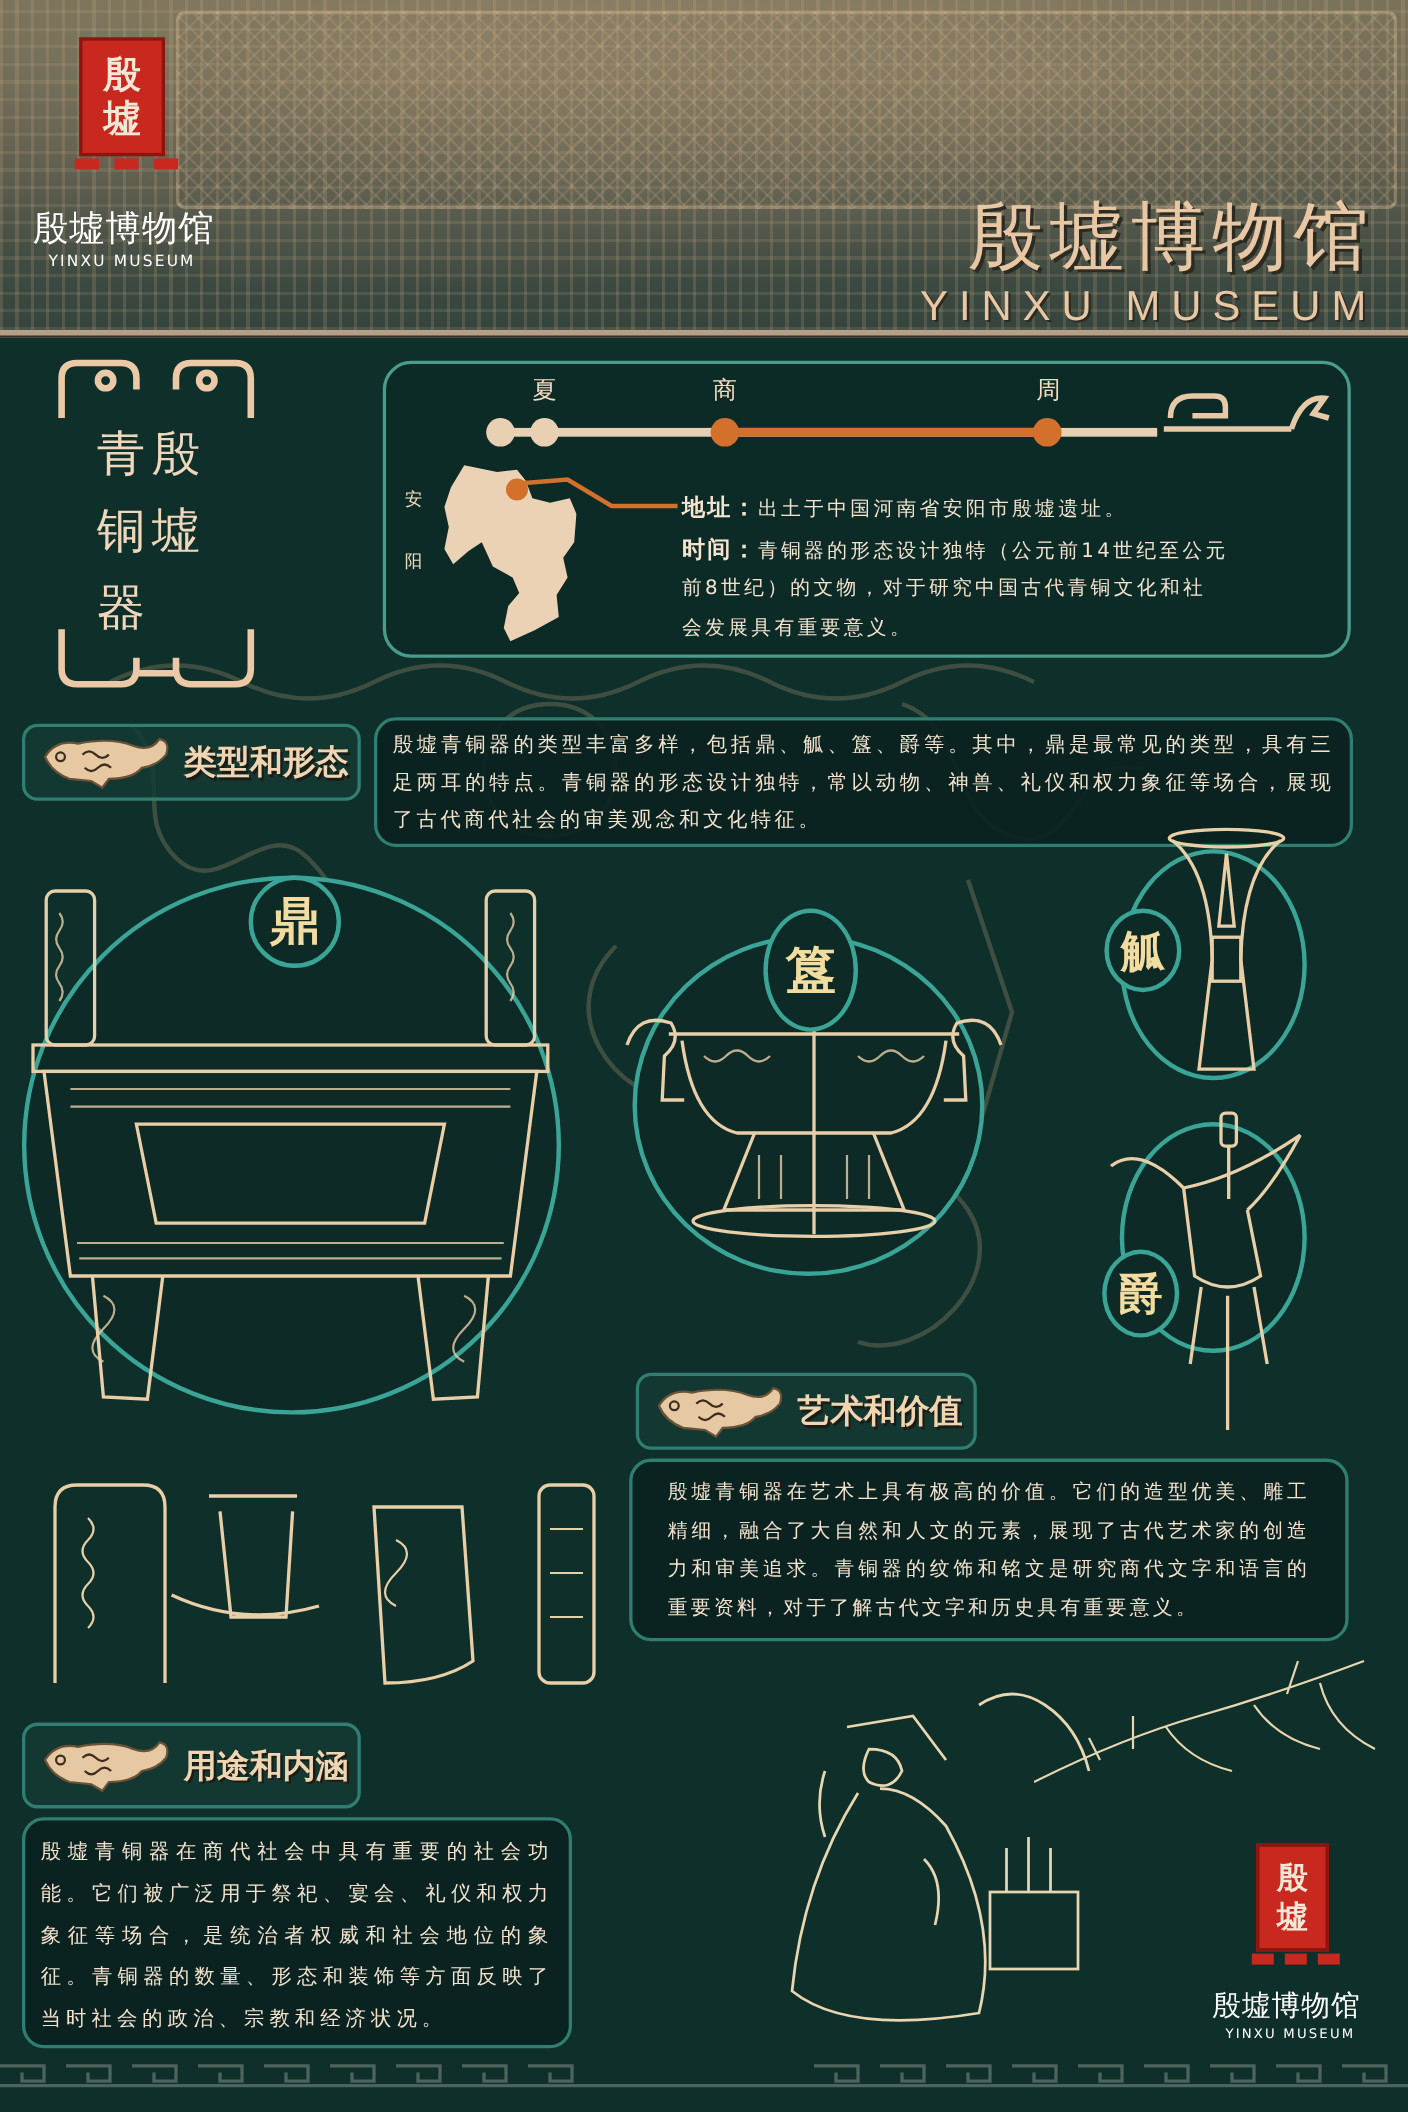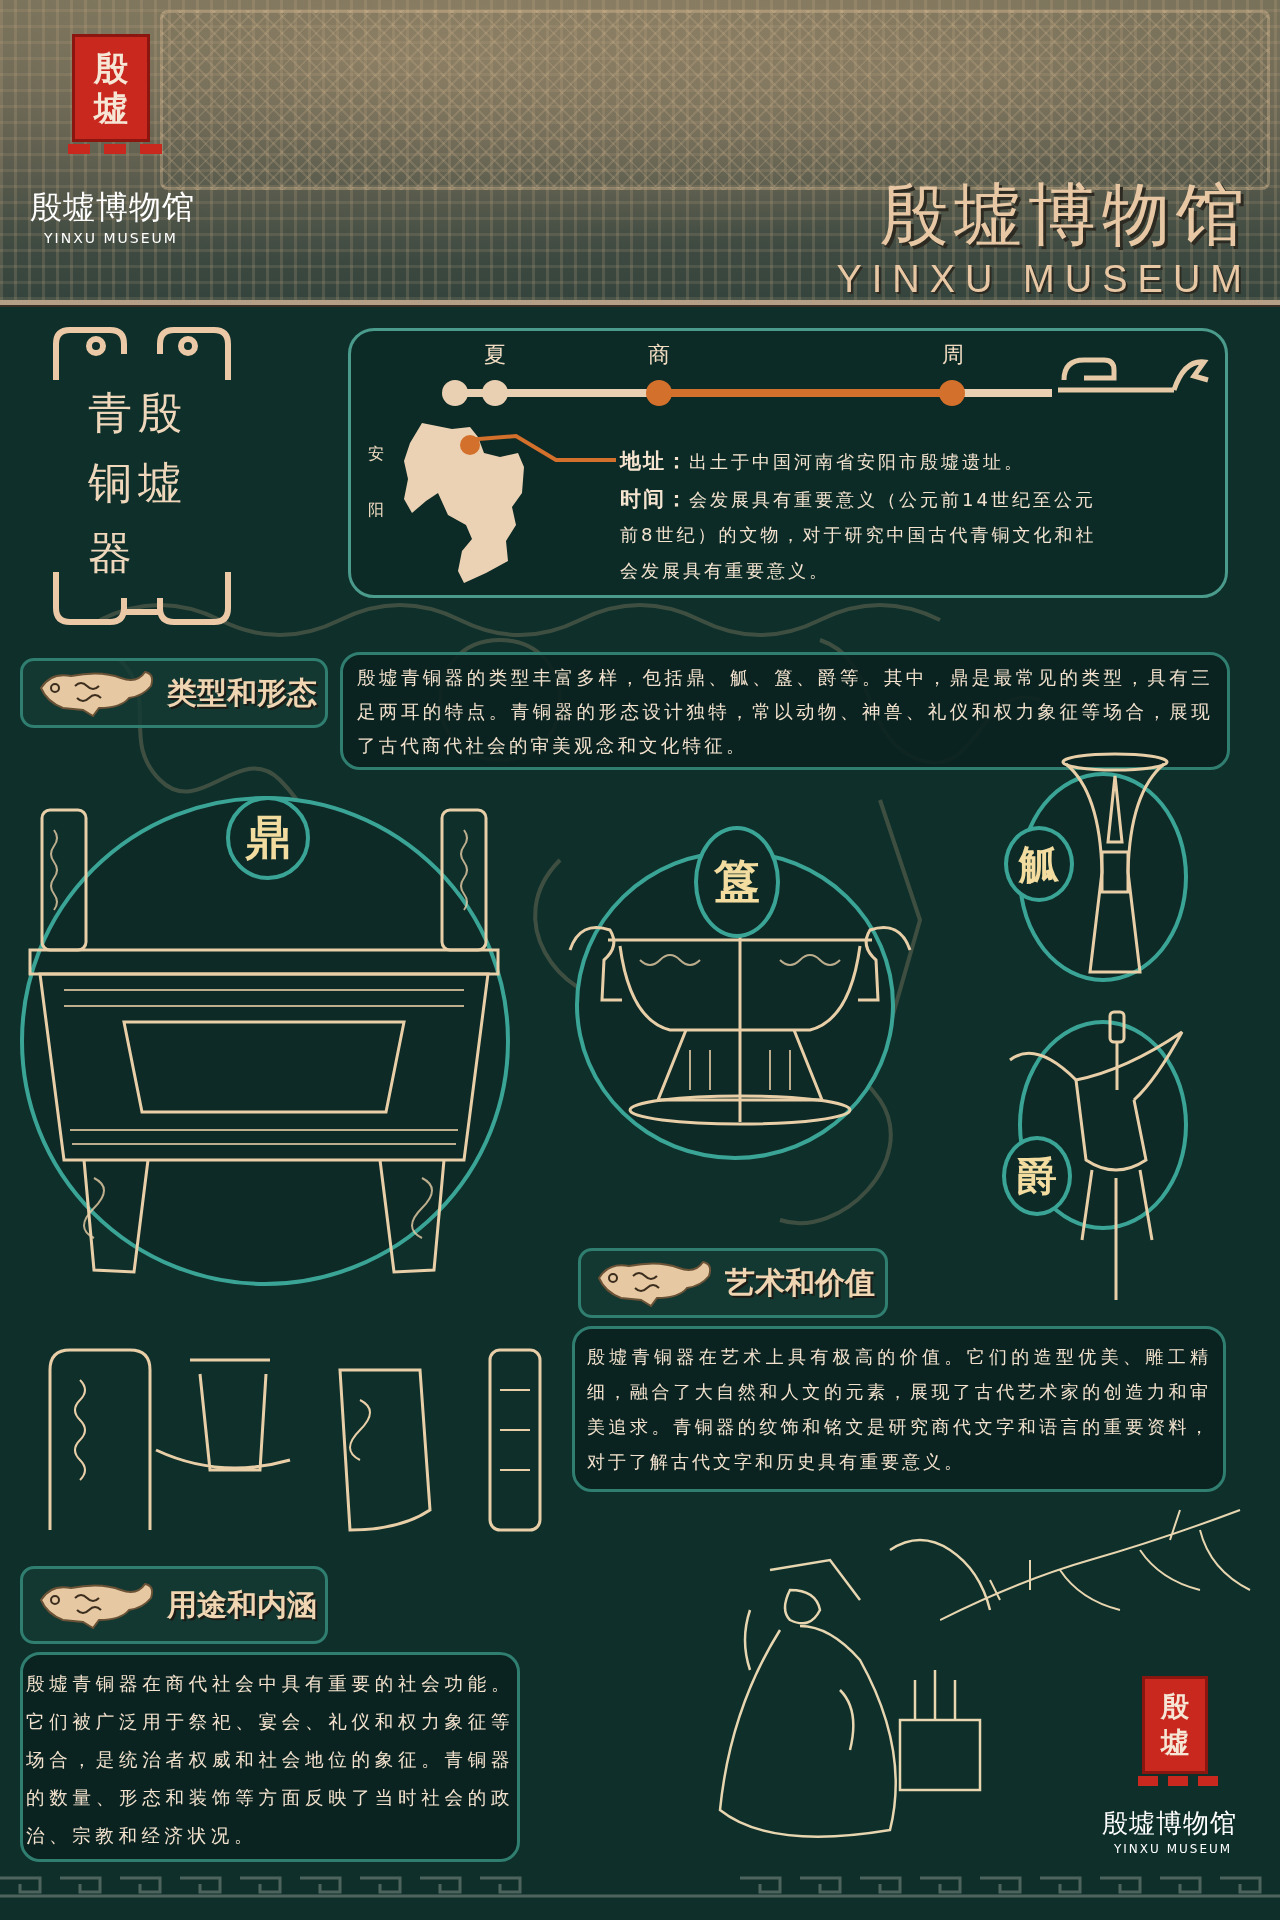--- a/index.html
+++ b/index.html
@@ -292,21 +292,21 @@
   <circle cx="70" cy="30" r="10" fill="#d3702b"></circle>
 </svg>
 <svg class="abs" style="left:466px;top:430px;" width="160" height="40" viewBox="0 0 160 40">
   <polyline points="0,10 50,6 90,30 150,30" fill="none" stroke="#d3702b" stroke-width="4"></polyline>
 </svg>
 
 <div class="abs info-line" style="top:446px;">
   <span class="info-label">地址：</span><span>出土于中国河南省安阳市殷墟遗址。</span>
 </div>
 <div class="abs info-line" style="top:484px;">
-  <span class="info-label">时间：</span><span>会发展具有重要意义（公元前14世纪至公元</span>
+  <span class="info-label">时间：</span><span>青铜器的形态设计独特（公元前14世纪至公元</span>
 </div>
 <div class="abs info-line" style="top:520px;">前8世纪）的文物，对于研究中国古代青铜文化和社</div>
 <div class="abs info-line" style="top:556px;">会发展具有重要意义。</div>
 
 <div class="abs sec-head" style="left:20px;top:658px;width:308px;">
   <svg class="beast" viewBox="0 0 122 50">
     <path d="M4 20 q10 -16 30 -12 q30 -6 50 2 q16 6 24 -6 q10 2 6 14 q-8 10 -22 12 q-8 10 -30 10 l-6 8 l-10 -6 l-20 -2 q-16 -6 -22 -20 z" fill="#e6c8a2" stroke="#6a5236" stroke-width="2"></path>
     <g fill="none" stroke="#3c2e1e" stroke-width="2">
       <circle cx="18" cy="20" r="4"></circle>
         <path d="M38 18 q6 -6 12 0 t12 0"></path>
@@ -382,21 +382,21 @@
   <svg class="beast" viewBox="0 0 122 50">
     <path d="M4 20 q10 -16 30 -12 q30 -6 50 2 q16 6 24 -6 q10 2 6 14 q-8 10 -22 12 q-8 10 -30 10 l-6 8 l-10 -6 l-20 -2 q-16 -6 -22 -20 z" fill="#e6c8a2" stroke="#6a5236" stroke-width="2"></path>
     <g fill="none" stroke="#3c2e1e" stroke-width="2">
       <circle cx="18" cy="20" r="4"></circle>
         <path d="M38 18 q6 -6 12 0 t12 0"></path>
         <path d="M40 30 q6 6 12 0 t12 0"></path>
     </g>
   </svg>
   <span class="sec-title">艺术和价值</span>
 </div>
-<div class="abs text-box" style="left:572px;top:1326px;width:654px;height:166px;line-height:35px;padding:10px 12px;font-size:18px;letter-spacing:3px;">殷墟青铜器在艺术上具有极高的价值。它们的造型优美、雕工精细，融合了大自然和人文的元素，展现了古代艺术家的创造力和审美追求。青铜器的纹饰和铭文是研究商代文字和语言的重要资料，对于了解古代文字和历史具有重要意义。</div>
+<div class="abs text-box" style="left:572px;top:1326px;width:654px;height:166px;line-height:35px;padding:10px 32px;font-size:18px;letter-spacing:3px;">殷墟青铜器在艺术上具有极高的价值。它们的造型优美、雕工精细，融合了大自然和人文的元素，展现了古代艺术家的创造力和审美追求。青铜器的纹饰和铭文是研究商代文字和语言的重要资料，对于了解古代文字和历史具有重要意义。</div>
 
 <svg class="abs" style="left:40px;top:1330px;" width="540" height="210" viewBox="0 0 540 210">
   <g class="line-art">
     <path d="M10 200 V40 q0 -20 20 -20 h60 q20 0 20 20 v160"></path>
     <path d="M150 30 h80 M160 44 L170 140 H220 L226 44 M116 120 Q180 150 250 130"></path>
     <path d="M300 40 h80 L390 180 Q360 200 310 200 Z"></path>
     <rect x="450" y="20" width="50" height="180" rx="10"></rect>
   </g>
   <g fill="none" stroke="#e9cfa8" stroke-width="2">
     <path d="M40 50 q10 10 0 20 t0 20 t0 20 t0 20 t0 20"></path>
@@ -409,21 +409,21 @@
   <svg class="beast" viewBox="0 0 122 50">
     <path d="M4 20 q10 -16 30 -12 q30 -6 50 2 q16 6 24 -6 q10 2 6 14 q-8 10 -22 12 q-8 10 -30 10 l-6 8 l-10 -6 l-20 -2 q-16 -6 -22 -20 z" fill="#e6c8a2" stroke="#6a5236" stroke-width="2"></path>
     <g fill="none" stroke="#3c2e1e" stroke-width="2">
       <circle cx="18" cy="20" r="4"></circle>
         <path d="M38 18 q6 -6 12 0 t12 0"></path>
         <path d="M40 30 q6 6 12 0 t12 0"></path>
     </g>
   </svg>
   <span class="sec-title">用途和内涵</span>
 </div>
-<div class="abs text-box" style="left:20px;top:1652px;width:500px;height:210px;line-height:38px;padding:10px 3px;font-size:18.5px;letter-spacing:4.6px;">殷墟青铜器在商代社会中具有重要的社会功能。它们被广泛用于祭祀、宴会、礼仪和权力象征等场合，是统治者权威和社会地位的象征。青铜器的数量、形态和装饰等方面反映了当时社会的政治、宗教和经济状况。</div>
+<div class="abs text-box" style="left:20px;top:1652px;width:500px;height:210px;line-height:38px;padding:10px 14px;font-size:18.5px;letter-spacing:4.6px;">殷墟青铜器在商代社会中具有重要的社会功能。它们被广泛用于祭祀、宴会、礼仪和权力象征等场合，是统治者权威和社会地位的象征。青铜器的数量、形态和装饰等方面反映了当时社会的政治、宗教和经济状况。</div>
 
 <svg class="abs" style="left:690px;top:1530px;" width="320" height="350" viewBox="0 0 320 350">
   <g fill="none" stroke="#e7d6b0" stroke-width="2.5">
     <path d="M80 40 L140 30 L170 70"></path>
     <path d="M100 60 q-10 20 0 30 q20 10 30 -10 q-4 -20 -30 -20z"></path>
     <path d="M90 100 Q40 180 30 280 Q80 320 200 300 Q220 220 170 130 Q140 96 110 96"></path>
     <path d="M60 80 q-10 30 0 60 M150 160 q20 20 10 60"></path>
     <rect x="210" y="190" width="80" height="70"></rect>
     <path d="M225 190 v-40 M245 190 v-50 M265 190 v-40"></path>
     <path d="M200 20 q30 -20 60 0 q30 20 40 60"></path>

